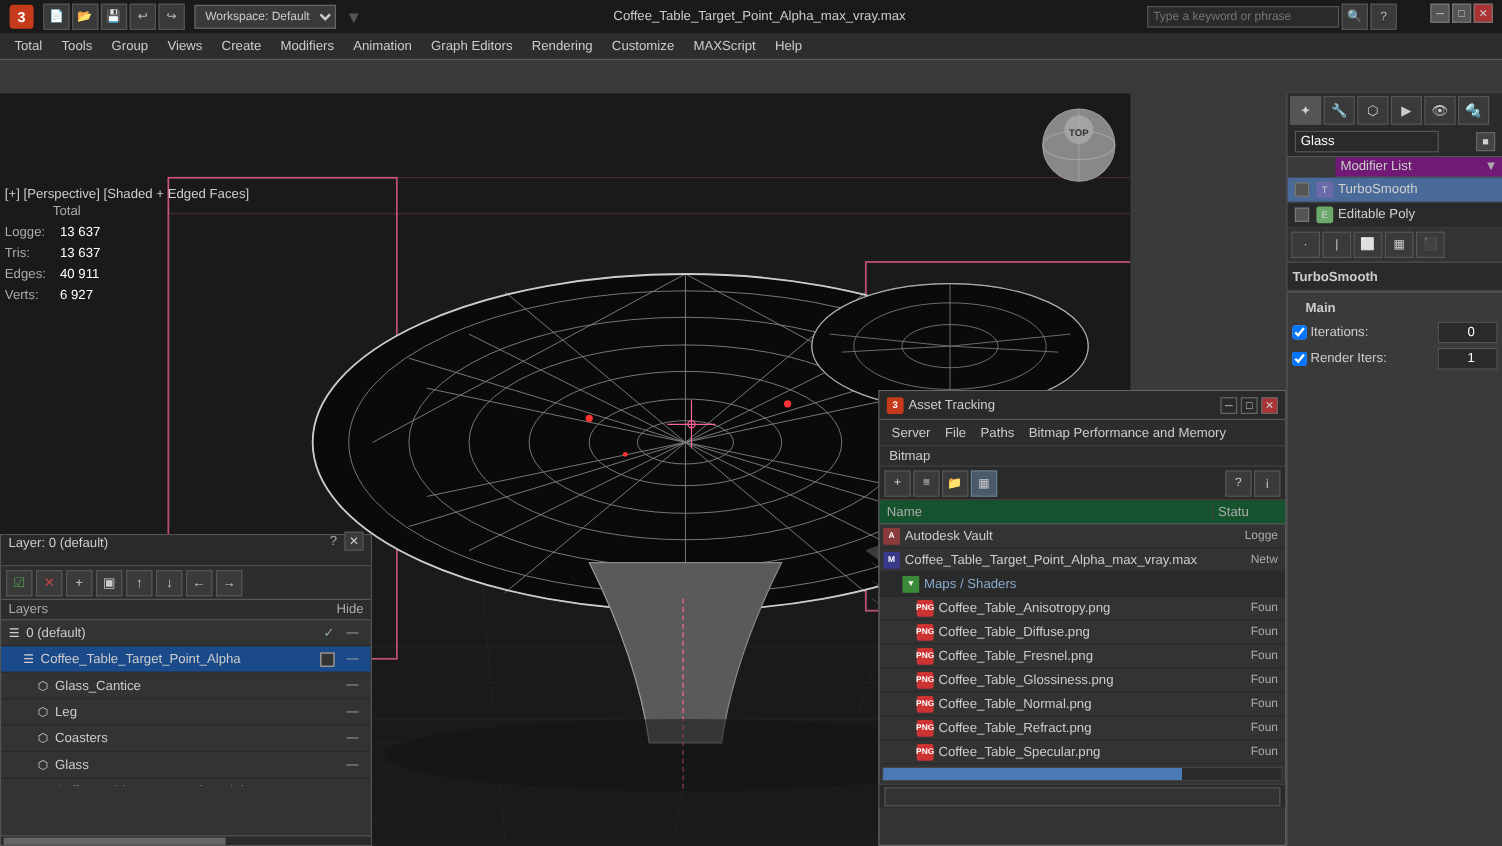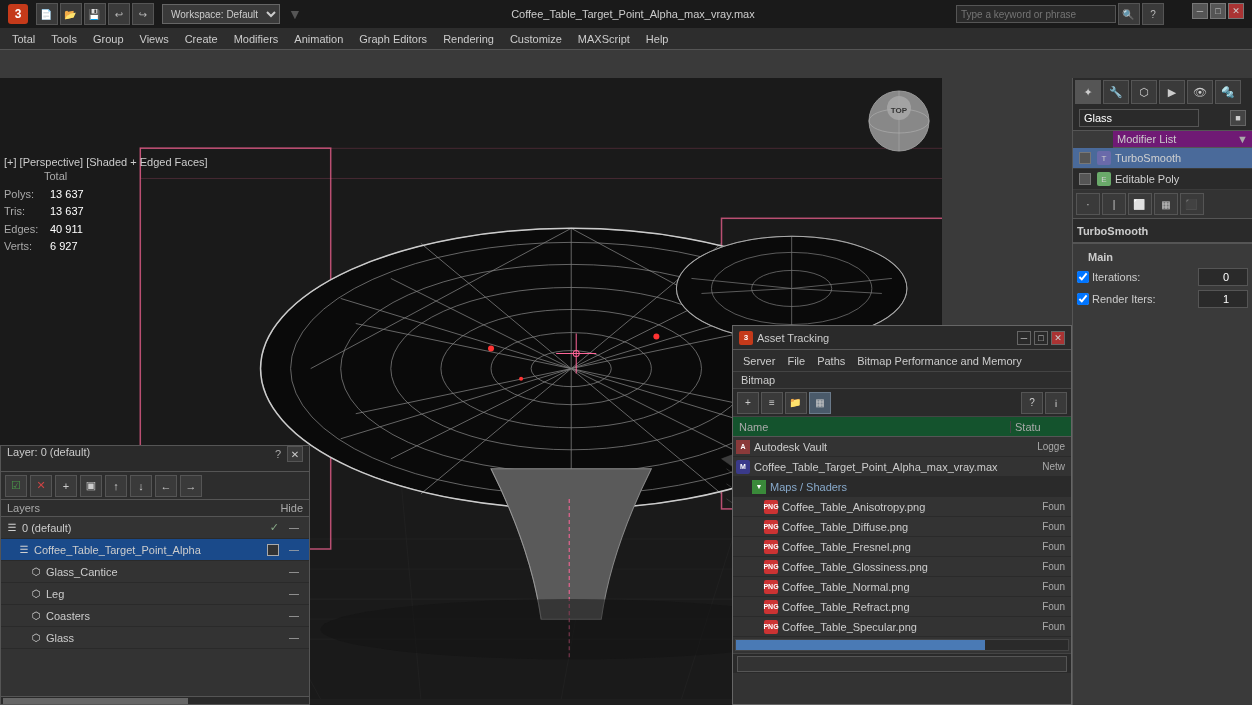--- a/index.html
+++ b/index.html
@@ -278,23 +278,23 @@
       width: 310px;
       height: 260px;
       background: #333;
       border: 1px solid #555;
       z-index: 50;
     }
     #layers-title-bar {
       background: #2a2a2a;
       height: 26px;
       display: flex;
-      align-items: flex-start;
+      align-items: flex-end;
       justify-content: space-between;
-      padding: 0 6px;
+      padding: 12px 6px;
       border-bottom: 1px solid #555;
     }
     #layers-title { color: #ccc; font-size: 11px; }
     .layers-title-btn {
       width: 16px;
       height: 16px;
       background: #3a3a3a;
       border: 1px solid #555;
       color: #ccc;
       font-size: 10px;
@@ -728,21 +728,21 @@
     <ellipse cx="570" cy="550" rx="250" ry="30" fill="#111" opacity="0.5"></ellipse>
   </svg>
 
   <div id="viewport-info">
     <span>[+] [Perspective] [Shaded + Edged Faces]</span>
   </div>
 
   <div id="stats-panel">
     <div style="color:#aaa;font-size:11px;padding-left:40px;">Total</div>
     <div class="stat-row">
-      <span class="stat-label">Polys:</span>
+      <span class="stat-label">Logge:</span>
       <span class="stat-value">13 637</span>
     </div>
     <div class="stat-row">
       <span class="stat-label">Tris:</span>
       <span class="stat-value">13 637</span>
     </div>
     <div class="stat-row">
       <span class="stat-label">Edges:</span>
       <span class="stat-value">40 911</span>
     </div>

